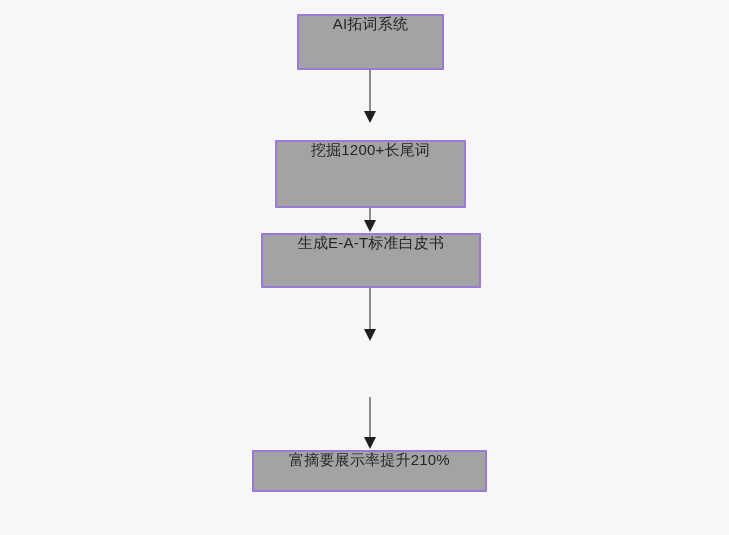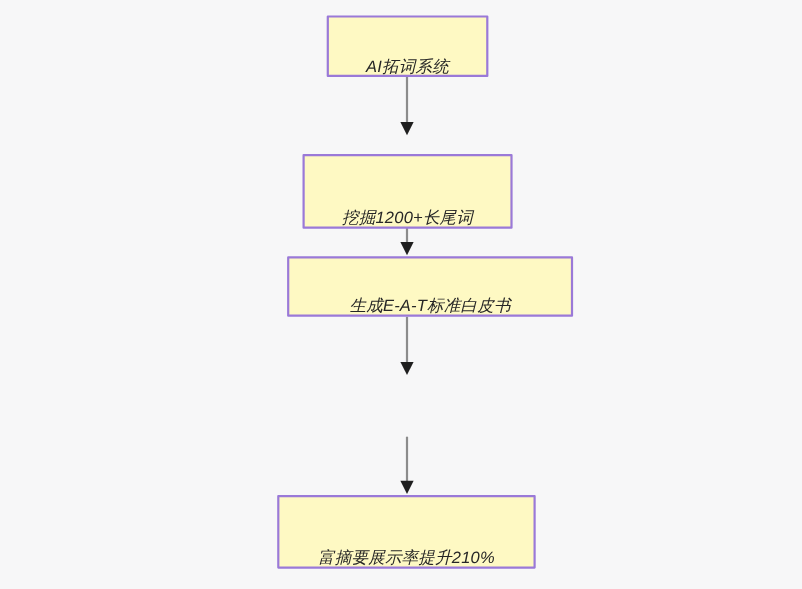--- a/index.html
+++ b/index.html
@@ -14,28 +14,27 @@
     overflow: hidden;
   }
   #flowchart {
     position: relative;
     width: 729px;
     height: 535px;
   }
   .node {
     position: absolute;
     box-sizing: border-box;
-    background: #fef9c3;
+    background: #a3a3a3;
     border: 2px solid #9a79d8;
     border-radius: 1px;
     display: flex;
-    align-items: flex-end;
+    align-items: flex-start;
     justify-content: center;
     z-index: 2;
-    font-style: italic;
   }
   .node-label {
     color: #262626;
     font-size: 15px;
     line-height: 1;
     letter-spacing: 0.2px;
     white-space: nowrap;
     user-select: none;
   }
   .edge {
@@ -49,23 +48,23 @@
     fill: none;
   }
   .edge-arrow {
     fill: #1f1f1f;
     stroke: none;
   }
 
   
   #node-1 { left: 297px; top: 14px;  width: 147px; height: 56px; }
   #node-2 { left: 275px; top: 140px; width: 191px; height: 68px; }
-  #node-3 { left: 261px; top: 233px; width: 260px; height: 55px; }
+  #node-3 { left: 261px; top: 233px; width: 220px; height: 55px; }
   #node-4 { left: 264px; top: 342px; width: 214px; height: 55px; }
-  #node-5 { left: 252px; top: 450px; width: 235px; height: 67px; }
+  #node-5 { left: 252px; top: 450px; width: 235px; height: 42px; }
 
   
   #edge-1 { left: 356px; top: 70px;  width: 28px; height: 54px; }
   #edge-2 { left: 356px; top: 180px; width: 28px; height: 53px; }
   #edge-3 { left: 356px; top: 288px; width: 28px; height: 54px; }
   #edge-4 { left: 356px; top: 397px; width: 28px; height: 53px; }
 </style>
 </head>
 <body>
 

